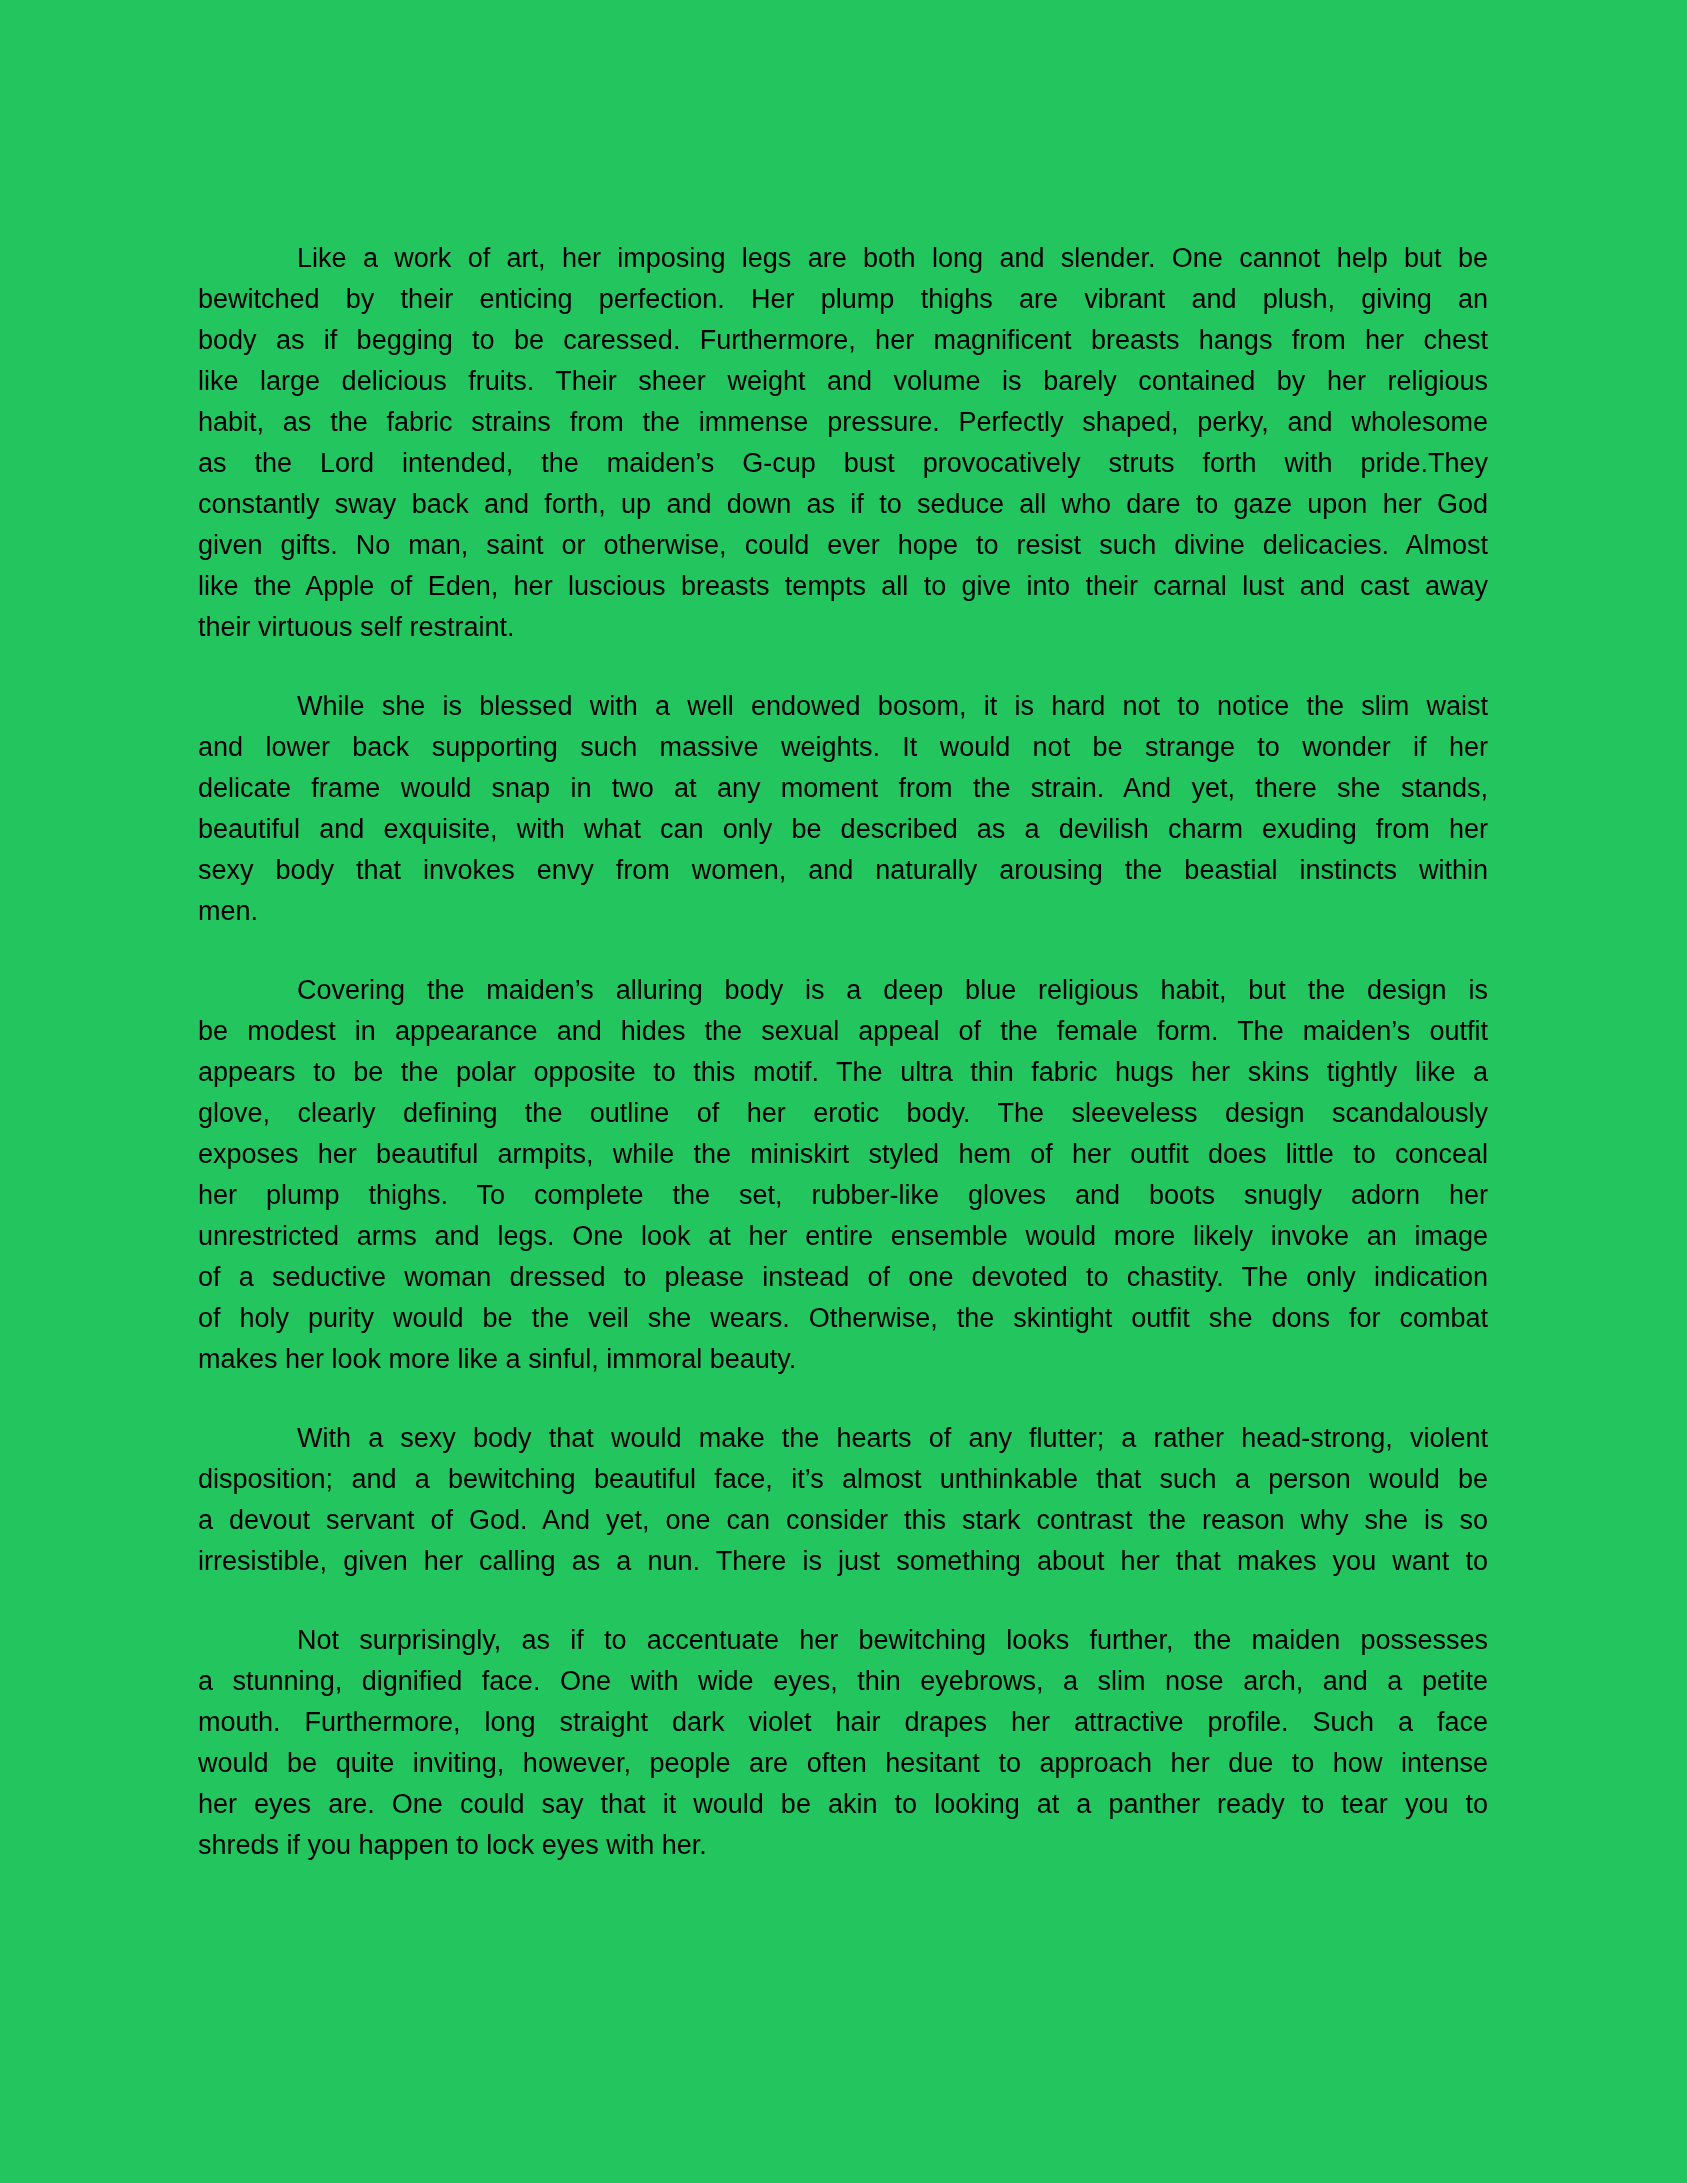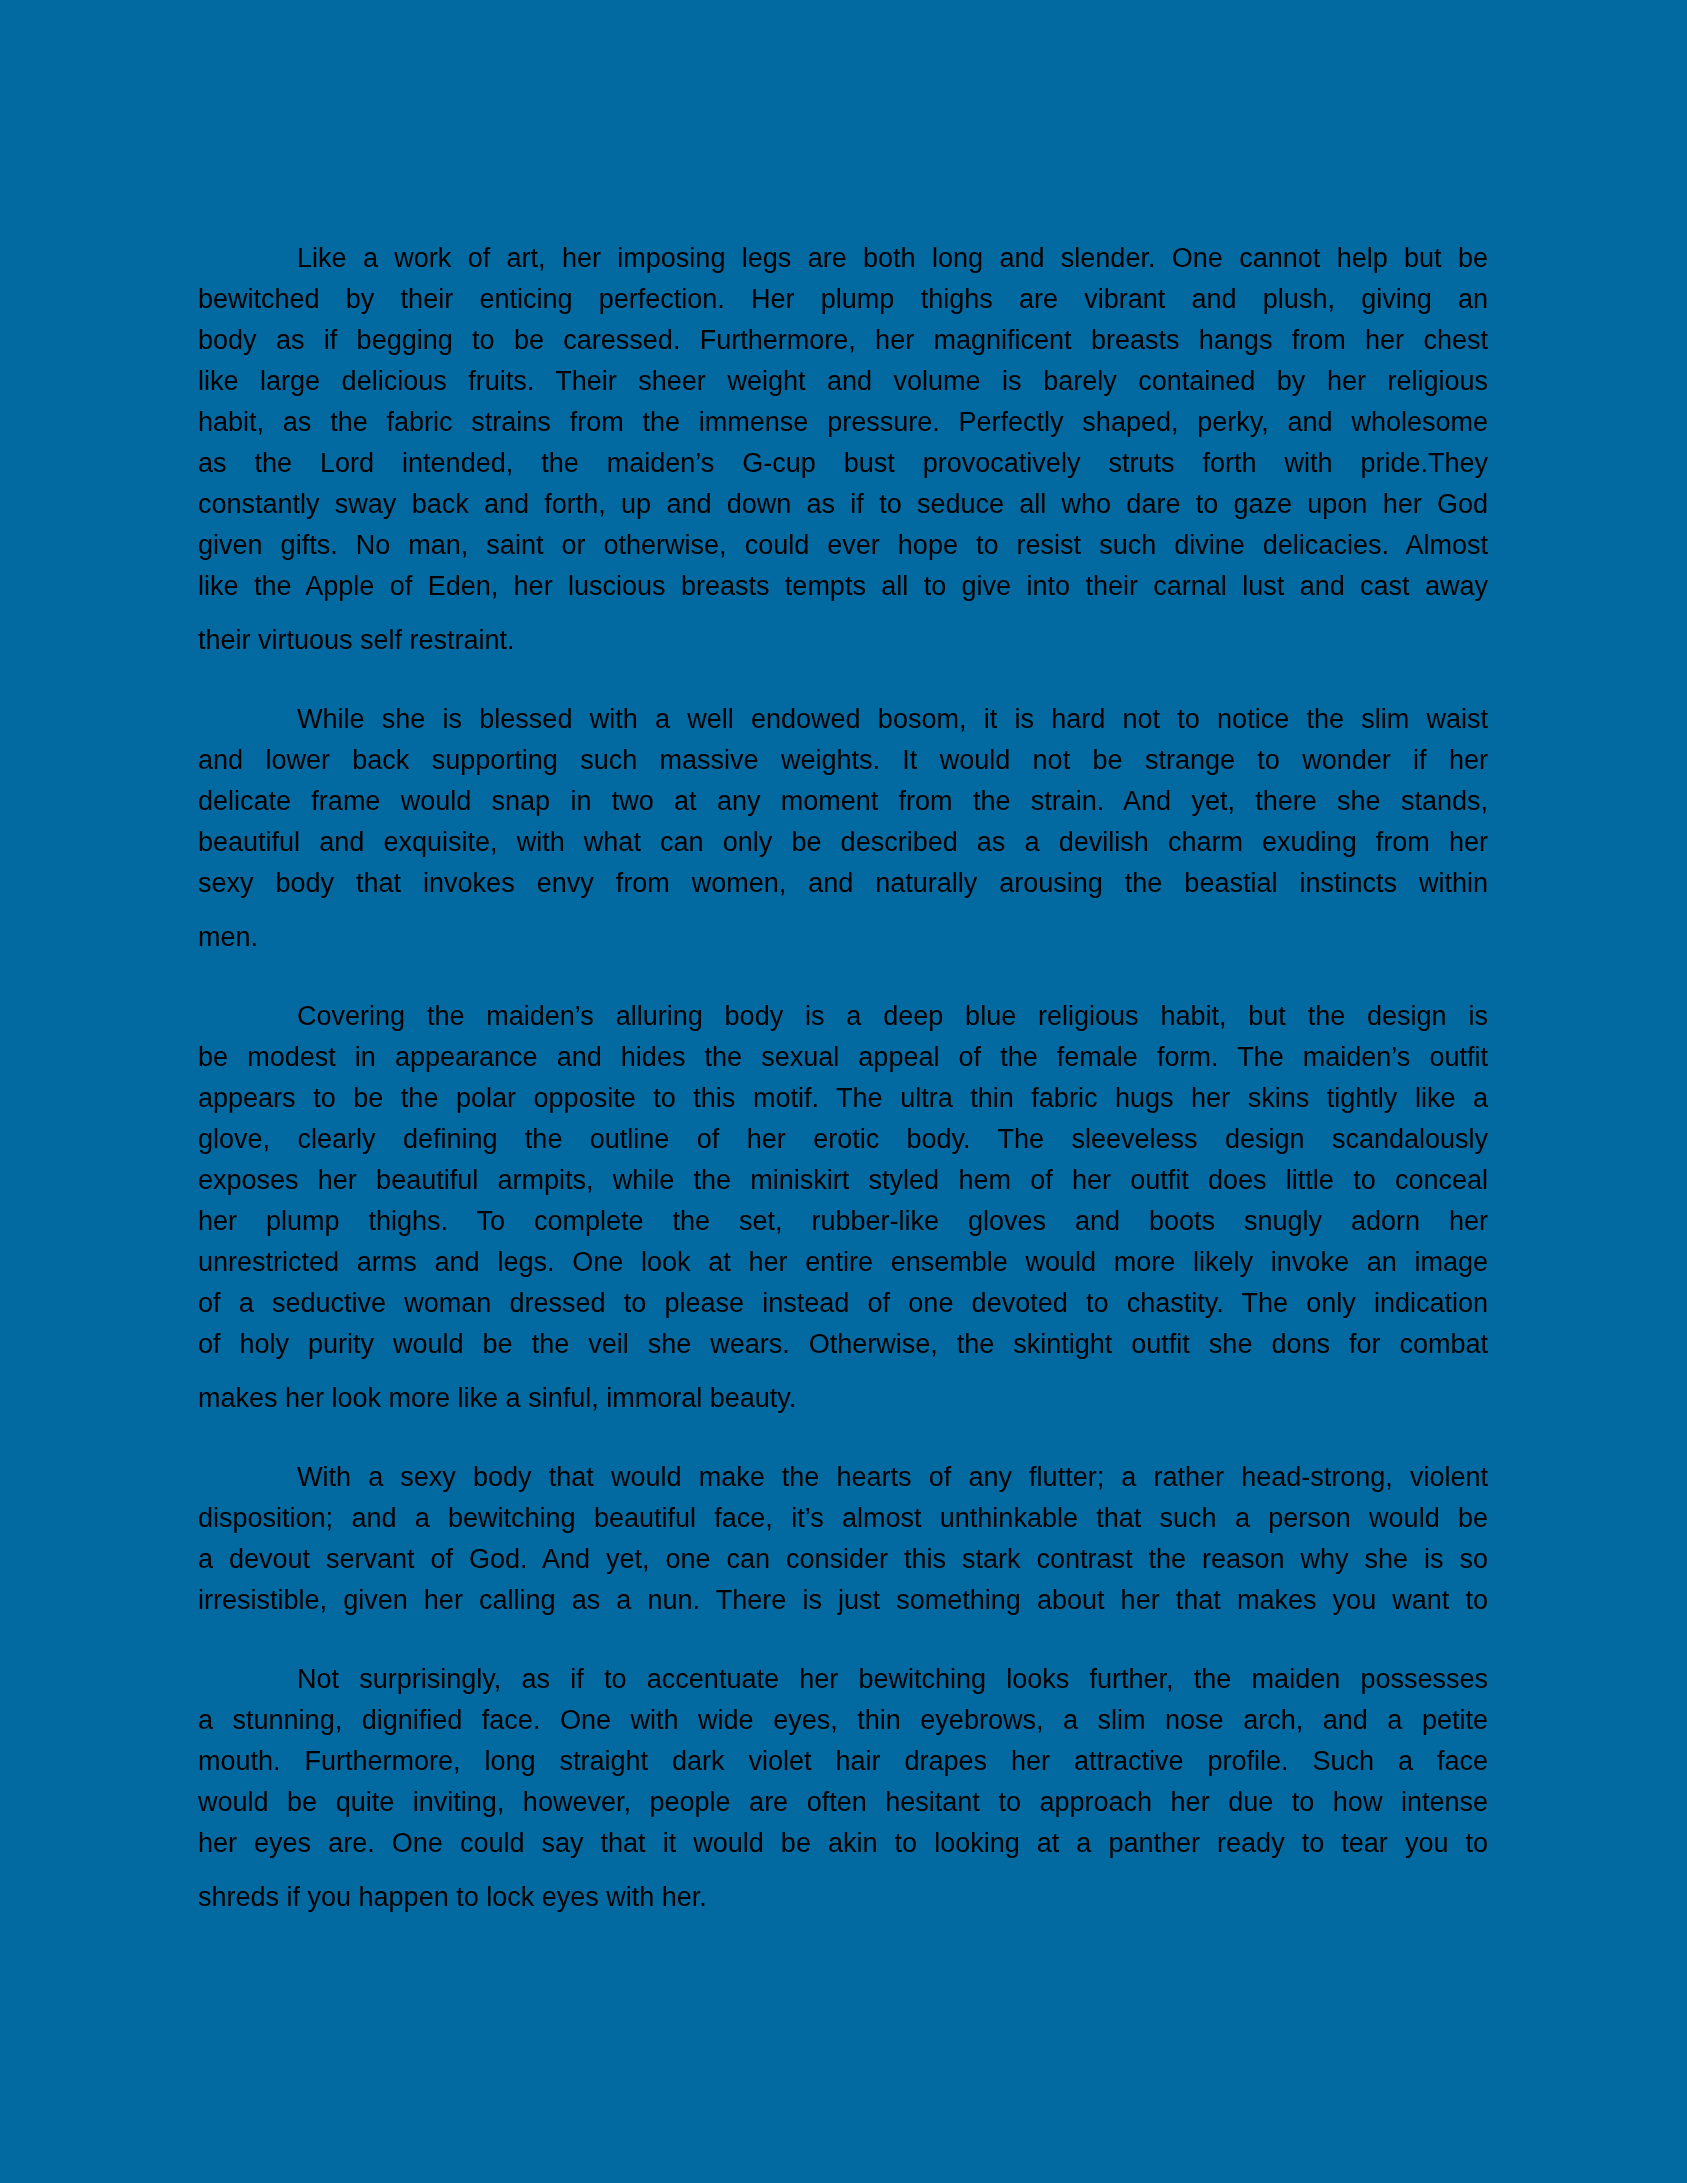--- a/index.html
+++ b/index.html
@@ -4,21 +4,21 @@
 <style>
   html, body {
     margin: 0;
     padding: 0;
     background: #ffffff;
   }
   .page {
     position: relative;
     width: 1687px;
     height: 2183px;
-    background: #0369a1;
+    background: #22c55e;
     overflow: hidden;
   }
   .content {
     position: absolute;
     left: 198px;
     top: 238px;
     width: 1290px;
     color: #000000;
     font-family: "Liberation Sans", sans-serif;
     font-size: 27px;
@@ -31,21 +31,20 @@
   .line {
     text-align: justify;
     text-align-last: justify;
     white-space: normal;
   }
   .line.first {
     text-indent: 99px;
   }
   .line.plast {
     text-align-last: left;
-    margin-top: 13px;
   }
 </style>
 </head>
 <body>
 
 <div class="page">
   <div class="content">
 
     <div class="para">
       <div class="line first">Like a work of art, her imposing legs are both long and slender. One cannot help but be</div>

